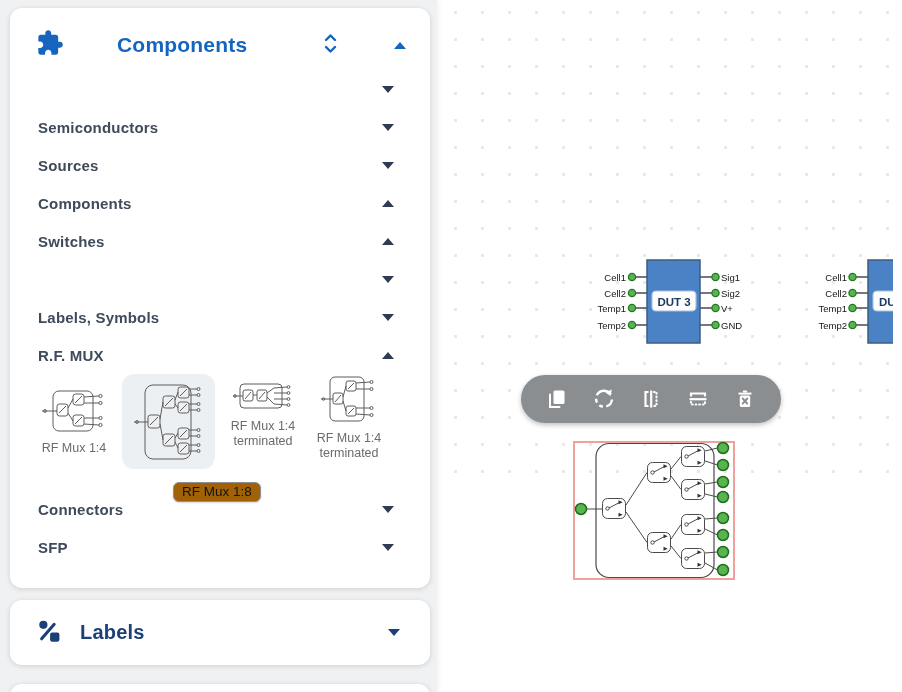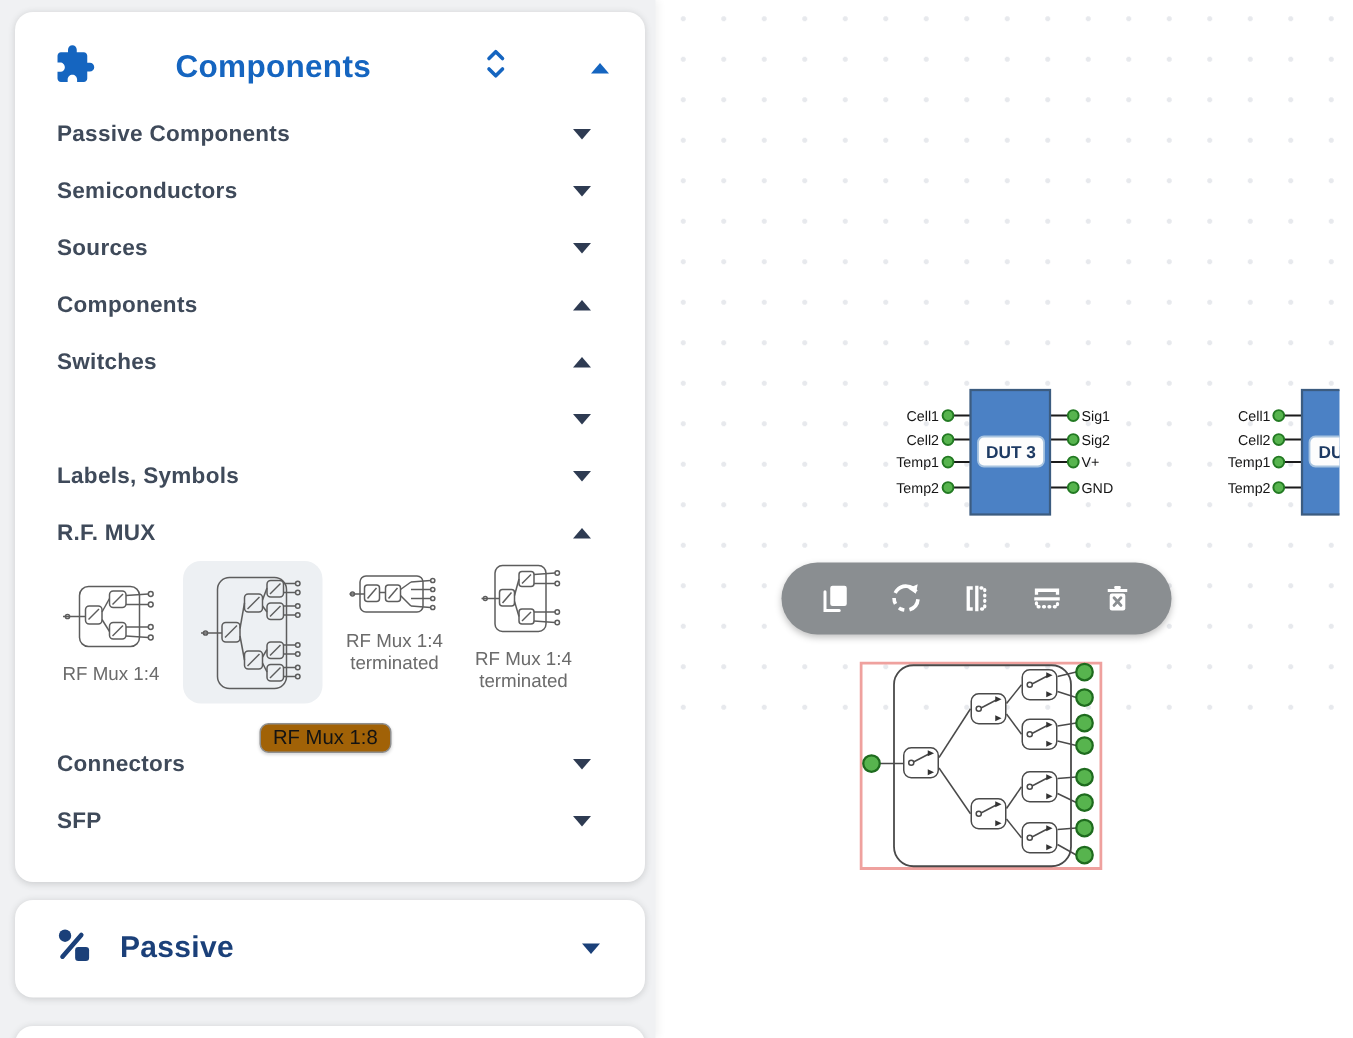--- a/index.html
+++ b/index.html
@@ -108,21 +108,20 @@
       <span style="margin-right:22px;">
         <svg width="17" height="21" viewBox="0 0 17 21" fill="none" stroke="#1565c0" stroke-width="2.4" stroke-linecap="round" stroke-linejoin="round">
           <path d="M4,7 L8.5,2.5 L13,7"></path>
             <path d="M4,14 L8.5,18.5 L13,14"></path>
         </svg>
       </span>
       <span class="tri tri-up tri-blue"></span>
     </div>
 
     <div class="cat-row">
-      <span class="cat-label">Passive Components</span>
       <span class="spacer"></span>
         <span class="tri tri-down"></span>
     </div>
     <div class="cat-row">
       <span class="cat-label">Semiconductors</span>
       <span class="spacer"></span>
         <span class="tri tri-down"></span>
     </div>
     <div class="cat-row">
       <span class="cat-label">Sources</span>
@@ -289,21 +288,21 @@
   </div>
 
   <div class="card card2">
     <span>
       <svg width="26" height="26" viewBox="0 0 24 24">
         <circle cx="6.8" cy="6.3" r="3.8" fill="#1b4079"></circle>
         <line x1="16.8" y1="5.8" x2="5.2" y2="19.2" stroke="#1b4079" stroke-width="2.8" stroke-linecap="round"></line>
         <rect x="13" y="13.3" width="8.6" height="8.6" rx="2" fill="#1b4079"></rect>
       </svg>
     </span>
-    <span class="panel-title navy">Passive</span>
+    <span class="panel-title navy">Labels</span>
     <span class="spacer"></span>
     <span class="tri tri-down tri-navy"></span>
   </div>
 
   <div class="card card3"></div>
 </div>
 
 <div class="canvas">
 
   <svg style="left:163px; top:252px;" width="170" height="96" viewBox="0 0 170 96">

